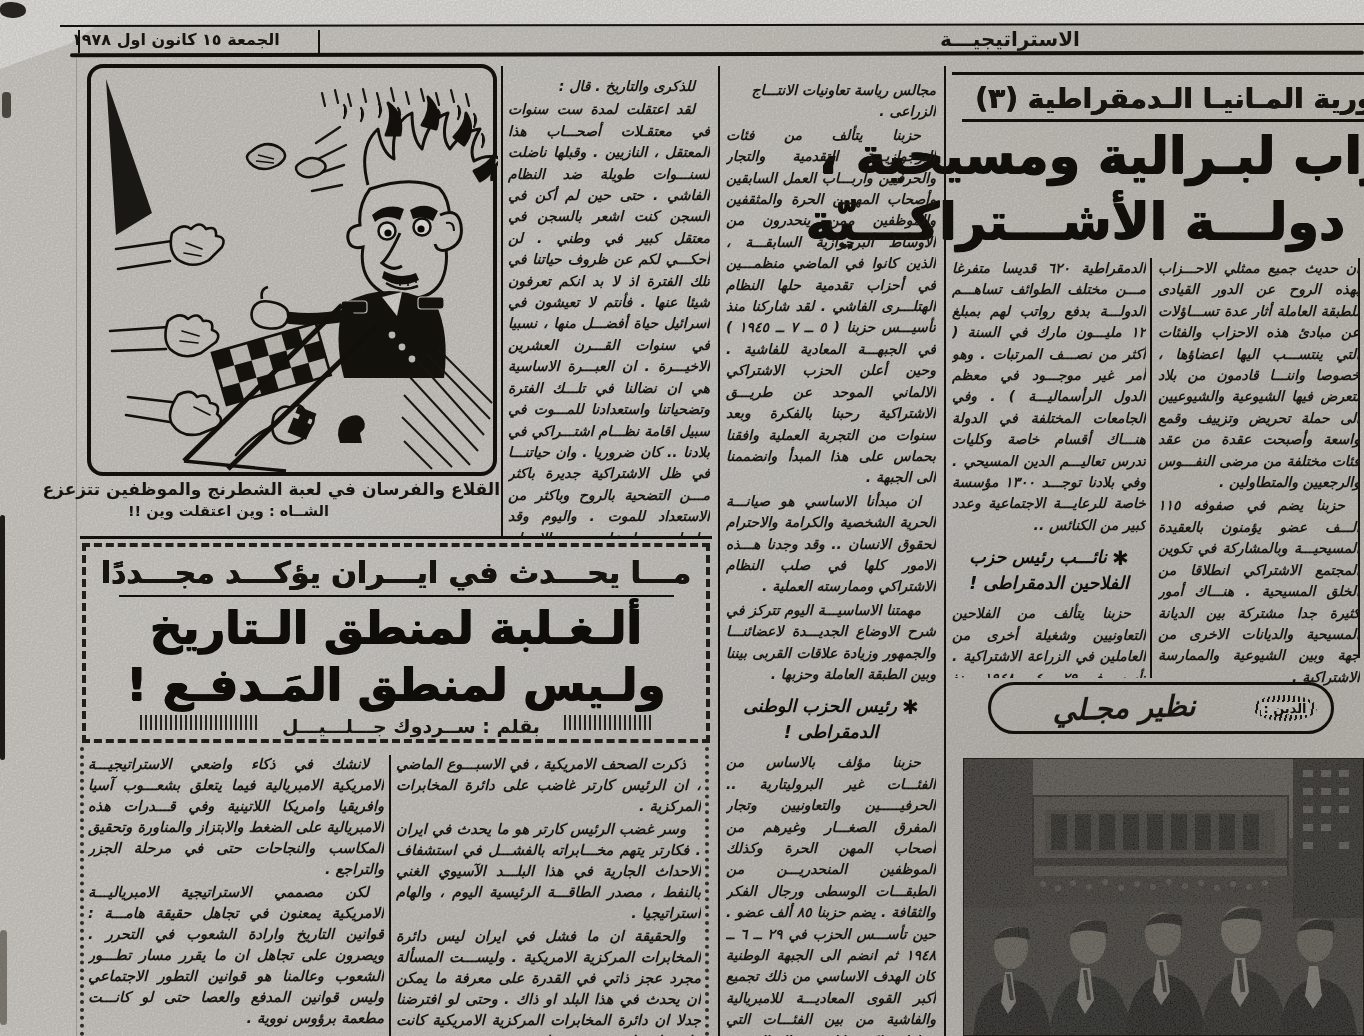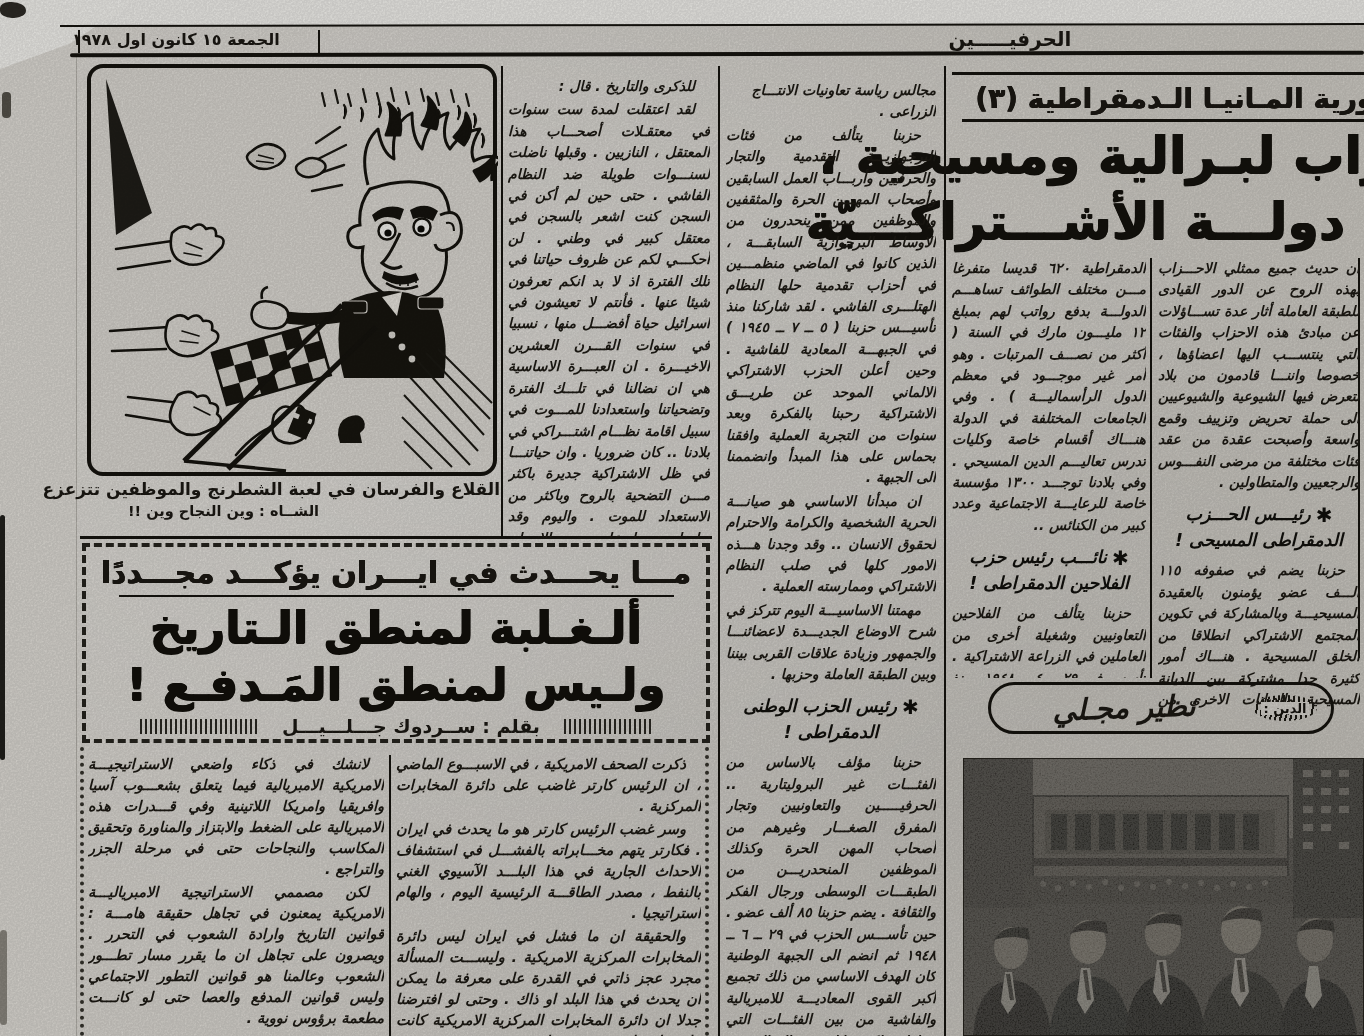--- a/index.html
+++ b/index.html
@@ -64,21 +64,21 @@
     direction:rtl;white-space:nowrap;}
   
   .feature-box{
     left:82px;top:543px;width:628px;height:200px;
     border:4px dashed #26241e;box-sizing:border-box;
     text-align:center;direction:rtl;padding-top:8px;
   }
   .feature-kicker{font-size:30px;font-weight:900;letter-spacing:2px;white-space:nowrap;text-align:center;}
   .feature-rule{width:555px;height:2px;background:#16140f;margin:5px auto 2px auto;}
   .feature-h{font-size:45px;line-height:57px;font-weight:900;white-space:nowrap;color:#12100b;}
-  .byline-row{display:flex;align-items:center;justify-content:center;gap:24px;margin-top:2px;}
+  .byline-row{display:flex;justify-content:center;gap:24px;margin-top:2px;}
   .hatch{height:15px;background:repeating-linear-gradient(90deg,#2a2822 0 2px,transparent 2px 5px);}
   .hatch.hl{width:88px;}
   .hatch.hr{width:118px;}
   .byline-text{font-size:19px;font-weight:900;white-space:nowrap;}
   
   .sig-box{
     left:988px;top:682px;width:346px;height:52px;box-sizing:border-box;
     border:3px solid #15130e;border-radius:26px;
     display:flex;align-items:center;direction:rtl;padding:0 14px;gap:10px;
   }
@@ -105,21 +105,21 @@
 <div class="abs torn-corner"></div>
 <div class="abs edge-line"></div>
 <div class="abs blob" style="left:0;top:2px;width:26px;height:16px;border-radius:40% 60% 50% 50%;"></div>
 <div class="abs blob" style="left:2px;top:92px;width:9px;height:26px;border-radius:4px;background:#55524a;"></div>
 <div class="abs blob" style="left:0;top:515px;width:5px;height:245px;border-radius:3px;background:#21201c;"></div>
 <div class="abs blob" style="left:0;top:930px;width:7px;height:95px;border-radius:4px;background:#8a867e;"></div>
 
 <div class="content abs" style="left:0;top:0;width:1364px;height:1036px;">
 
   <div class="abs rule-h" style="left:60px;top:24px;width:1304px;height:2px;transform:skewY(-0.08deg);"></div>
-  <div class="abs masthead">الحرفيـــــين</div>
+  <div class="abs masthead">الاستراتيجيـــة</div>
   <div class="abs date">الجمعة ١٥ كانون اول ١٩٧٨</div>
   <div class="abs rule-v" style="left:78px;top:30px;height:23px;"></div>
   <div class="abs rule-v" style="left:318px;top:30px;height:23px;"></div>
   <div class="abs rule-h" style="left:70px;top:52px;width:1294px;height:4px;border-radius:2px;transform:skewY(-0.12deg);"></div>
 
   <div class="abs rule-h" style="left:952px;top:72px;width:412px;height:3px;"></div>
   <div class="abs series-kicker fat-light">جمهورية المـانيـا الـدمقراطية (٣)</div>
   <div class="abs rule-h" style="left:962px;top:119px;width:402px;height:2.5px;"></div>
   <div class="abs series-h series-h1 fat">أحزاب لبـرالية ومسيحية ،</div>
   <div class="abs series-h series-h2 fat">في دولـــة الأشـــتراكـــيّة</div>
@@ -246,21 +246,21 @@
           <path d="M322,312 L392,388"></path>
           <path d="M318,332 L384,402"></path>
         <path d="M340,290 L404,356"></path>
           <path d="M352,286 L406,340"></path>
           <path d="M316,354 L366,404"></path>
         <path d="M318,378 L346,406"></path>
       </g>
     </svg>
   </div>
   <div class="abs caption1">القلاع والفرسان في لعبة الشطرنج والموظفين تتزعزع</div>
-  <div class="abs caption2">الشــاه : وين النجاح وين !!</div>
+  <div class="abs caption2">الشــاه : وين اعتقلت وين !!</div>
   <div class="abs rule-h" style="left:80px;top:536px;width:632px;height:2.5px;"></div>
 
   <div class="abs rule-v" style="left:501px;top:66px;height:470px;width:1.5px;"></div>
   <div class="abs rule-v" style="left:718px;top:66px;height:970px;"></div>
   <div class="abs rule-v" style="left:944px;top:66px;height:970px;"></div>
   <div class="abs rule-v" style="left:1150px;top:258px;height:420px;"></div>
   <div class="abs rule-v" style="left:1358px;top:258px;height:400px;"></div>
 
   <div class="body-col" style="left:508px;top:76px;width:202px;height:462px;">
     <p class="lead-line">للذكرى والتاريخ . قال :</p>
@@ -284,24 +284,20 @@
     <p class="noindent">الدمقراطية ٦٢٠ قديسا متفرغا مـــن مختلف الطوائف تساهـــم الدولـــة بدفع رواتب لهم بمبلغ ١٢ مليـــون مارك في السنة ( أكثر من نصـــف المرتبات . وهو أمر غير موجـــود في معظم الدول الرأسماليـــة ) . وفي الجامعات المختلفة في الدولة هنـــاك أقسام خاصة وكليات تدرس تعاليـــم الدين المسيحي . وفي بلادنا توجـــد ١٣٠٠ مؤسسة خاصة للرعايـــة الاجتماعية وعدد كبير من الكنائس ..</p>
     <div class="sect-head">
       <div><span class="star">✱</span><span>نائـــب رئيس حزب</span></div>
       <div>الفلاحين الدمقراطى !</div>
     </div>
     <p>حزبنا يتألف من الفلاحين التعاونيين وشغيلة أخرى من العاملين في الزراعة الاشتراكية . تأسس في ٢٩ ــ ٤ ــ ١٩٤٨ ومنذ قيامه طرح مهمة تعزيز التحالـــف بين الفلاحين والطبقة العاملة وذلـــك على أساس قناعتنا الراسخة باننا</p>
   </div>
 
   <div class="body-col" style="left:1158px;top:258px;width:202px;height:450px;">
     <p class="noindent">ان حديث جميع ممثلي الاحـــزاب بهذه الروح عن الدور القيادى للطبقة العاملة أثار عدة تســـاؤلات عن مبادئ هذه الاحزاب والفئات التي ينتســـب اليها اعضاؤها ، خصوصا واننـــا قادمون من بلاد تتعرض فيها الشيوعية والشيوعيين الى حملة تحريض وتزييف وقمع واسعة وأصبحت عقدة من عقد فئات مختلفة من مرضى النفـــوس والرجعيين والمتطاولين .</p>
-    <div class="sect-head">
-      <div><span class="star">✱</span><span>رئيـــس الحـــزب</span></div>
-      <div>الدمقراطى المسيحى !</div>
-    </div>
     <p>حزبنا يضم في صفوفه ١١٥ الـــف عضو يؤمنون بالعقيدة المسيحيـــة وبالمشاركة في تكوين المجتمع الاشتراكي انطلاقا من الخلق المسيحية . هنـــاك أمور كثيرة جدا مشتركة بين الديانة المسيحية والديانات الاخرى من جهة وبين الشيوعية والممارسة الاشتراكية .</p>
   </div>
 
   <div class="abs sig-box">
     <span class="sig-flourish">
       <span class="sig-label">الدين :</span>
     </span>
     <span class="sig-name">نظير مجـلي</span>
   </div>
 

